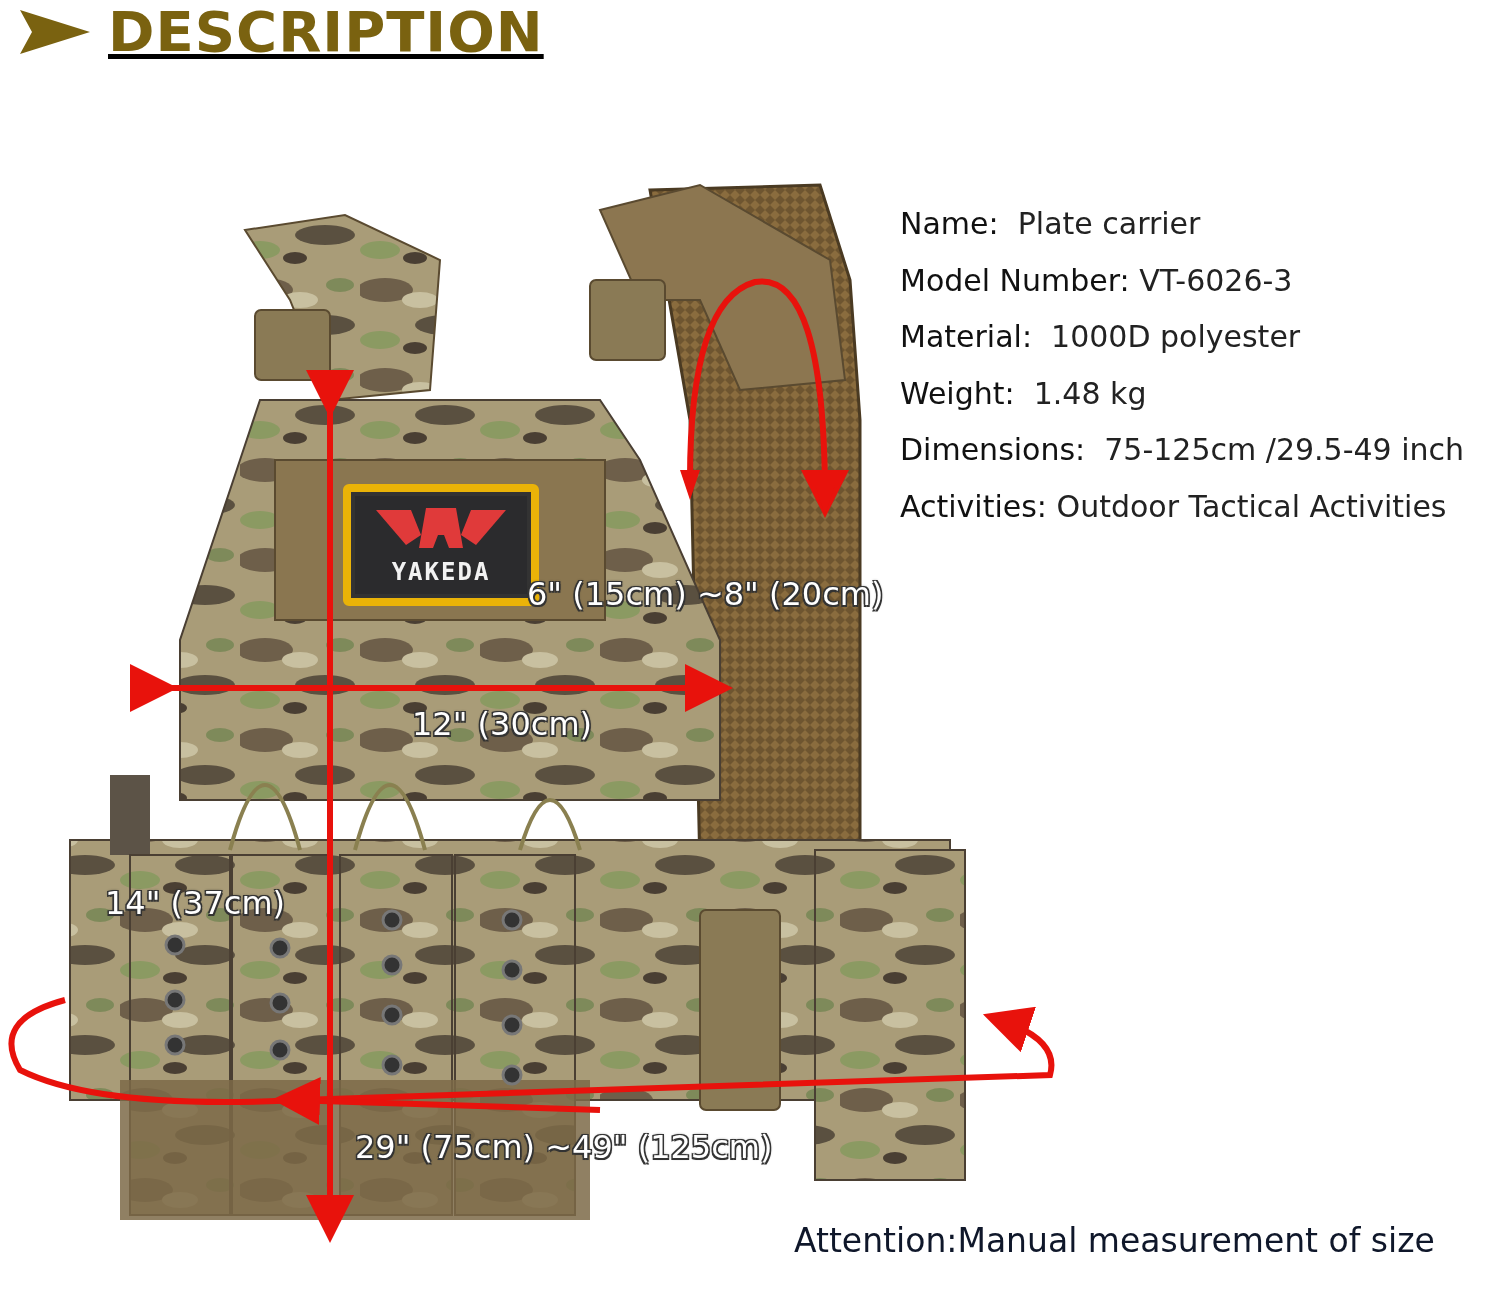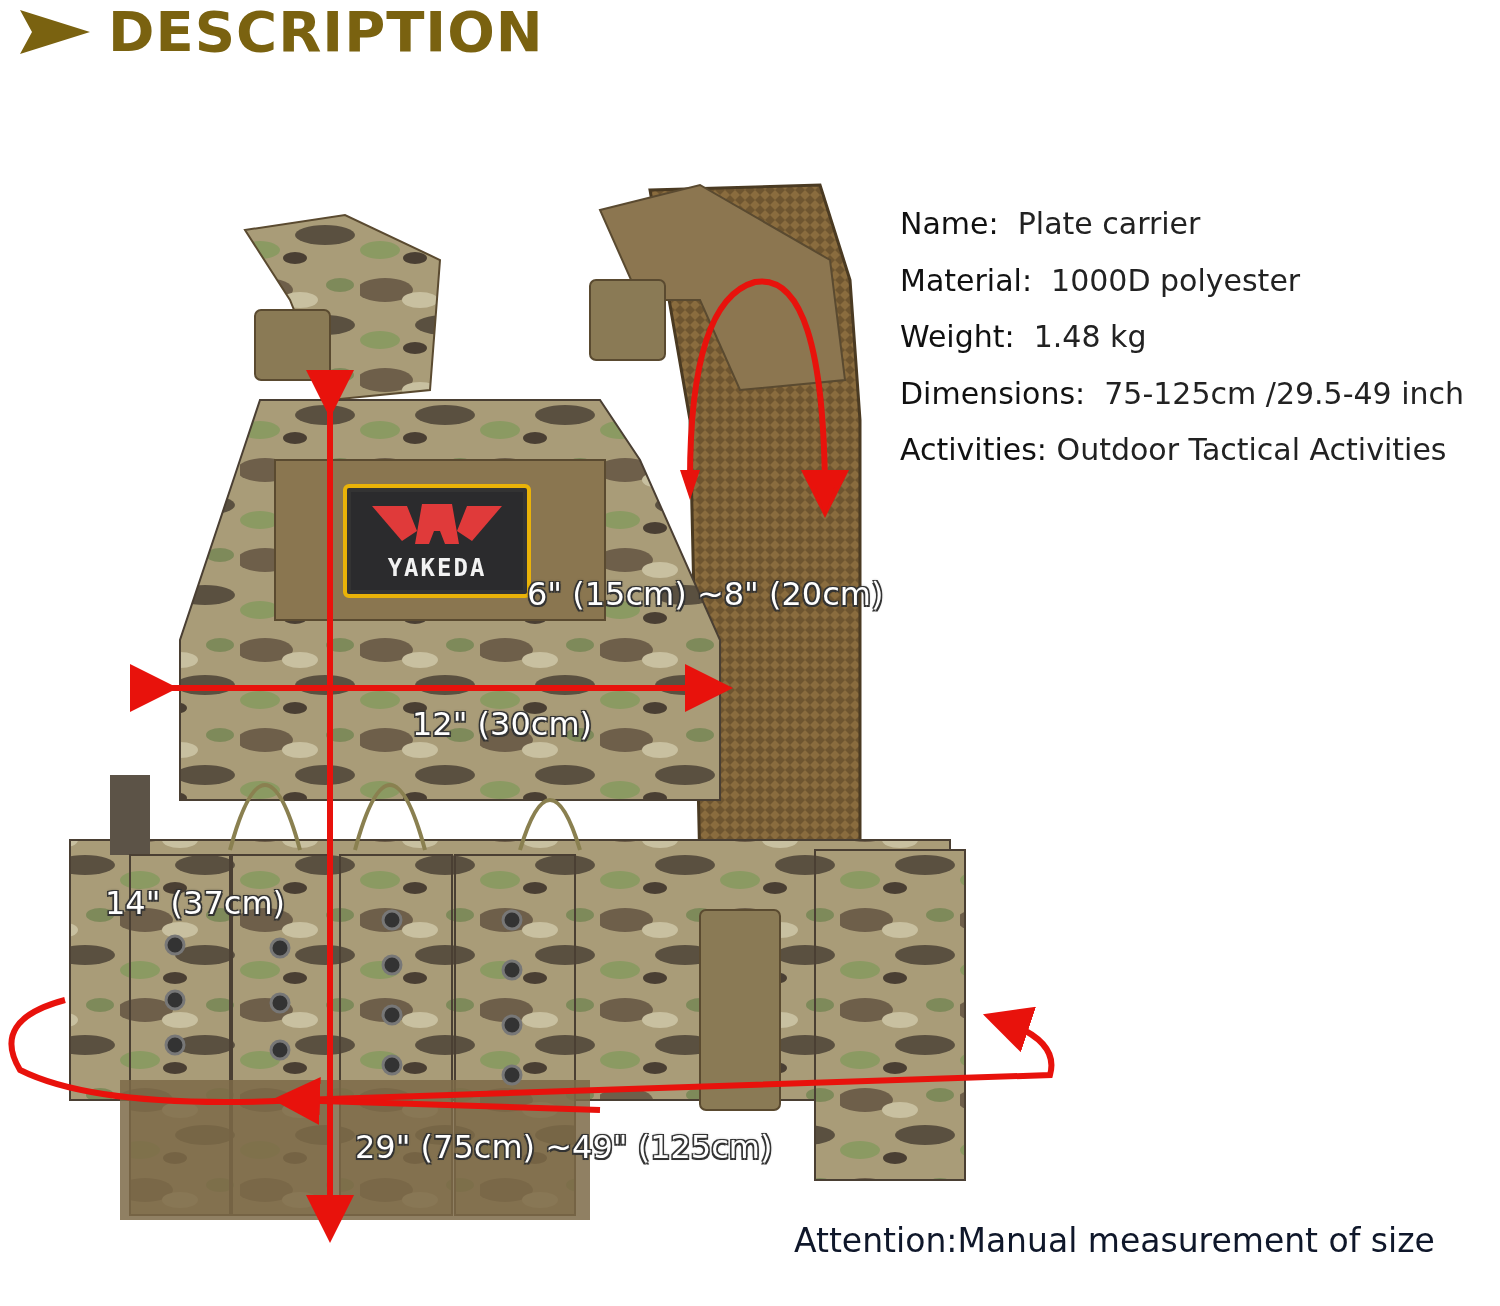--- a/index.html
+++ b/index.html
@@ -1,31 +1,31 @@
 <!DOCTYPE html>
 <html><head>
 <meta charset="utf-8">
 <style>
   html, body { margin: 0; padding: 0; background: #ffffff; }
   body { width: 1500px; height: 1306px; position: relative; overflow: hidden; font-family: "DejaVu Sans", sans-serif; }
-  .header { position: absolute; left: 20px; top: 0; height: 64px; display: flex; align-items: center; }
+  .header { position: absolute; left: 20px; top: 0; height: 64px; display: flex; align-items: center; text-decoration: underline; }
   .header-arrow { width: 70px; height: 48px; margin-right: 18px; }
   .header-title { font-family: "DejaVu Sans", sans-serif; font-weight: bold; font-size: 56px; letter-spacing: 1px; color: #7a6210; line-height: 60px; }
 
   .specs { position: absolute; left: 900px; top: 200px; width: 600px; }
   .spec-row { height: 56.5px; font-size: 30px; line-height: 48px; color: #111; white-space: nowrap; }
   .spec-label { color: #111; }
   .spec-value { color: #222; }
 
   .attention { position: absolute; left: 794px; top: 1220px; width: 740px; color: #0f172a; font-size: 33px; line-height: 42px; font-family: "DejaVu Sans", sans-serif; }
 
   .vest { position: absolute; left: 0; top: 0; width: 1500px; height: 1306px; }
   .measure-label { position: absolute; color: #fff; font-size: 32px; font-family: "DejaVu Sans", sans-serif; white-space: nowrap;
     text-shadow: -1.5px -1.5px 0 #333, 1.5px -1.5px 0 #333, -1.5px 1.5px 0 #333, 1.5px 1.5px 0 #333, 0 0 3px #222; }
-  .patch { position: absolute; left: 343px; top: 484px; width: 180px; height: 106px; background: #2b2b2d; border-radius: 6px; border: 4px solid #eab308; box-shadow: inset 0 0 0 4px #333; }
+  .patch { position: absolute; left: 343px; top: 484px; width: 180px; height: 106px; background: #2b2b2d; border-radius: 6px; border: 8px solid #eab308; box-shadow: inset 0 0 0 4px #333; }
   .patch-brand { position: absolute; left: 0; right: 0; bottom: 12px; text-align: center; color: #f2f2f2; font-weight: bold; font-size: 24px; letter-spacing: 2px; font-family: "DejaVu Sans Mono", monospace; }
 </style>
 </head>
 <body>
 
 <div class="header">
   <svg class="header-arrow" viewBox="0 0 70 48">
     <polygon points="0,2 70,24 0,46 12,24" fill="#7a6210"></polygon>
   </svg>
   <span class="header-title">DESCRIPTION</span>
@@ -129,20 +129,24 @@
 <div class="measure-label" style="left:412px; top:705px;">12"  (30cm)</div>
 <div class="measure-label" style="left:105px; top:884px;">14"  (37cm)</div>
 <div class="measure-label" style="left:355px; top:1128px;">29"  (75cm)  ~49"  (125cm)</div>
 
 <div class="specs">
   <div class="spec-row">
     <span class="spec-label">Name:</span>&nbsp;
     <span class="spec-value">Plate carrier</span>
   </div>
   <div class="spec-row">
+    <span class="spec-label">Model Number:</span>
+    <span class="spec-value">VT-6026-3</span>
+  </div>
+  <div class="spec-row">
     <span class="spec-label">Material:</span>&nbsp;
     <span class="spec-value">1000D  polyester</span>
   </div>
   <div class="spec-row">
     <span class="spec-label">Weight:</span>&nbsp;
     <span class="spec-value">1.48 kg</span>
   </div>
   <div class="spec-row">
     <span class="spec-label">Dimensions:</span>&nbsp;
     <span class="spec-value">75-125cm /29.5-49 inch</span>

